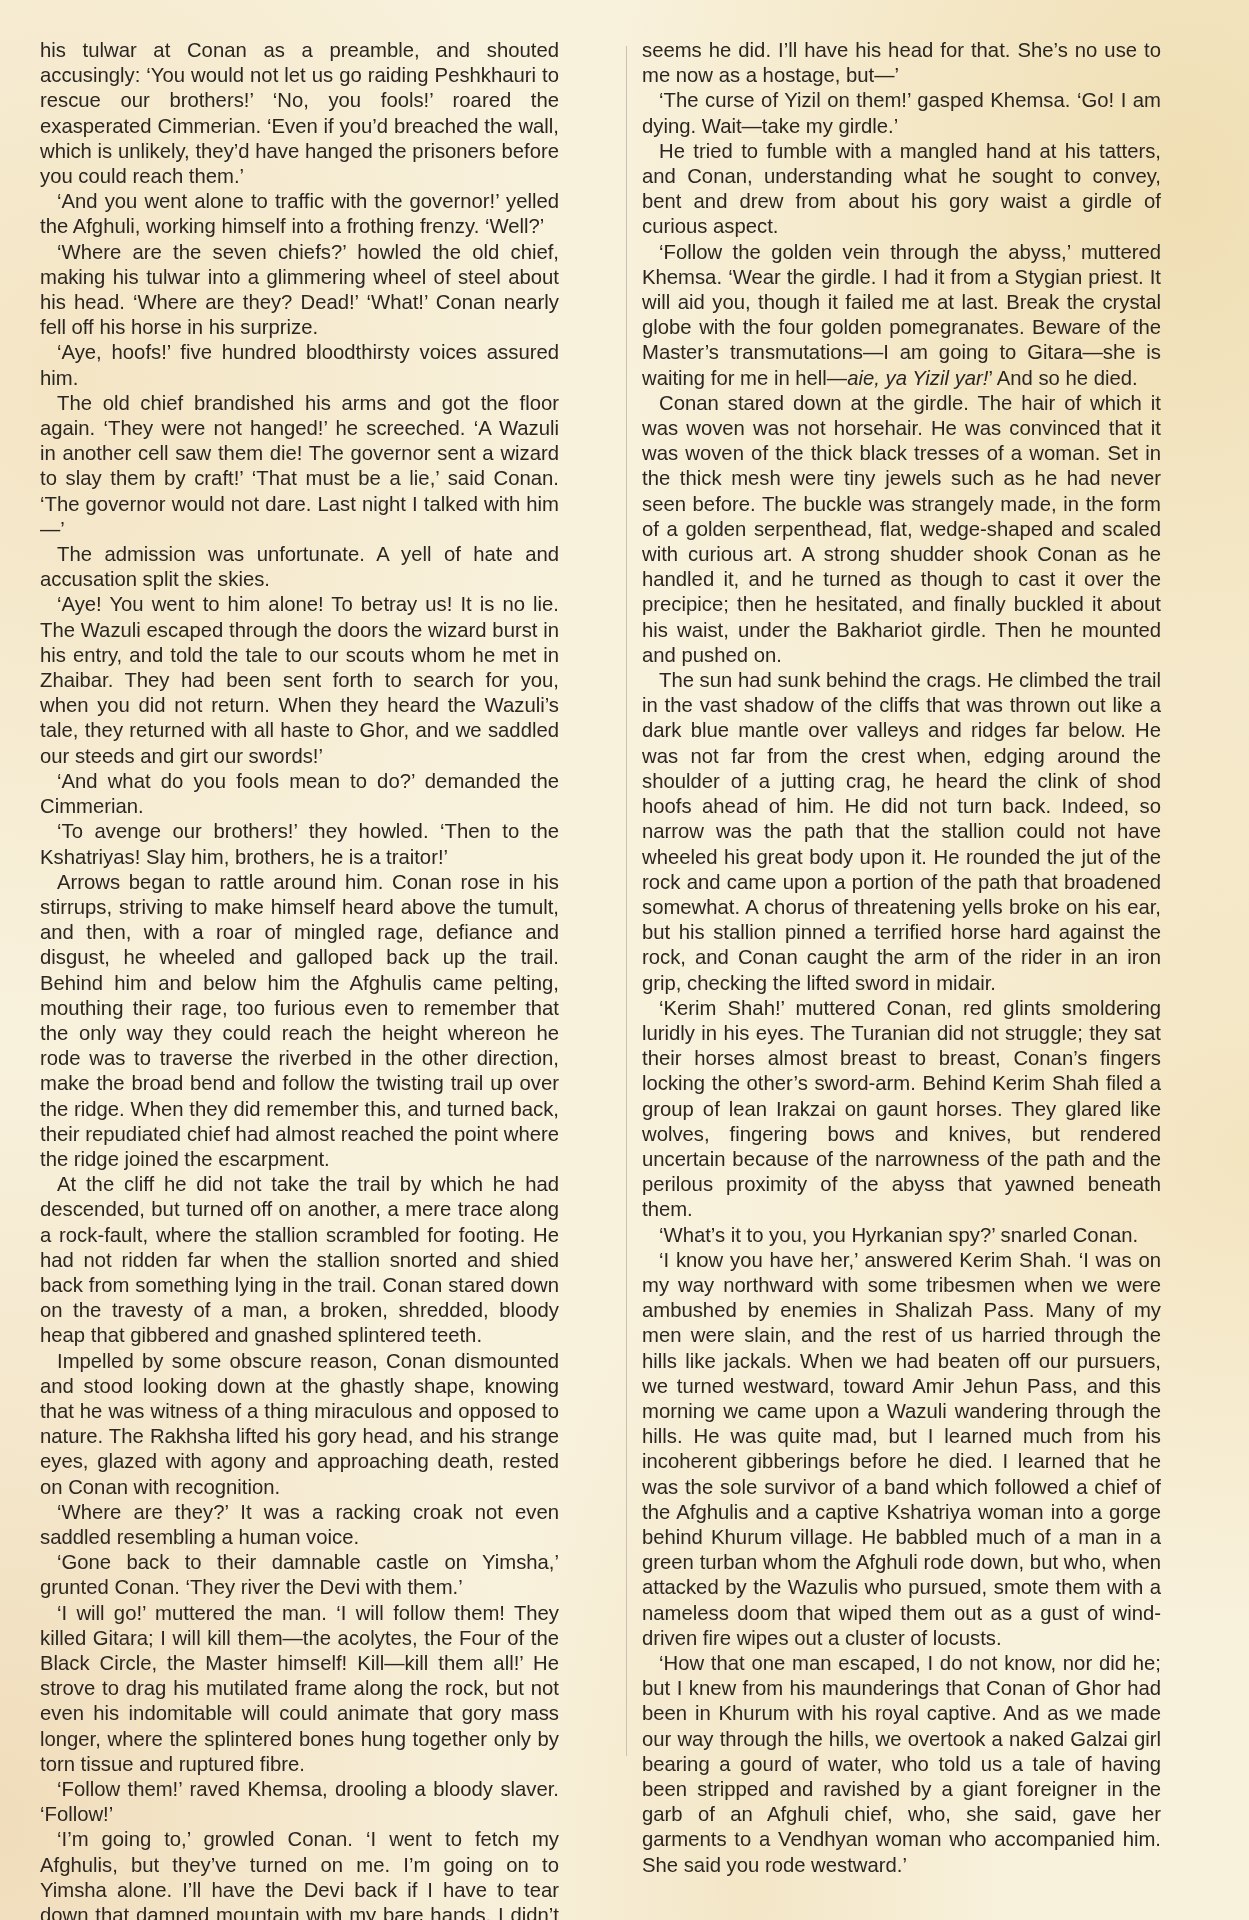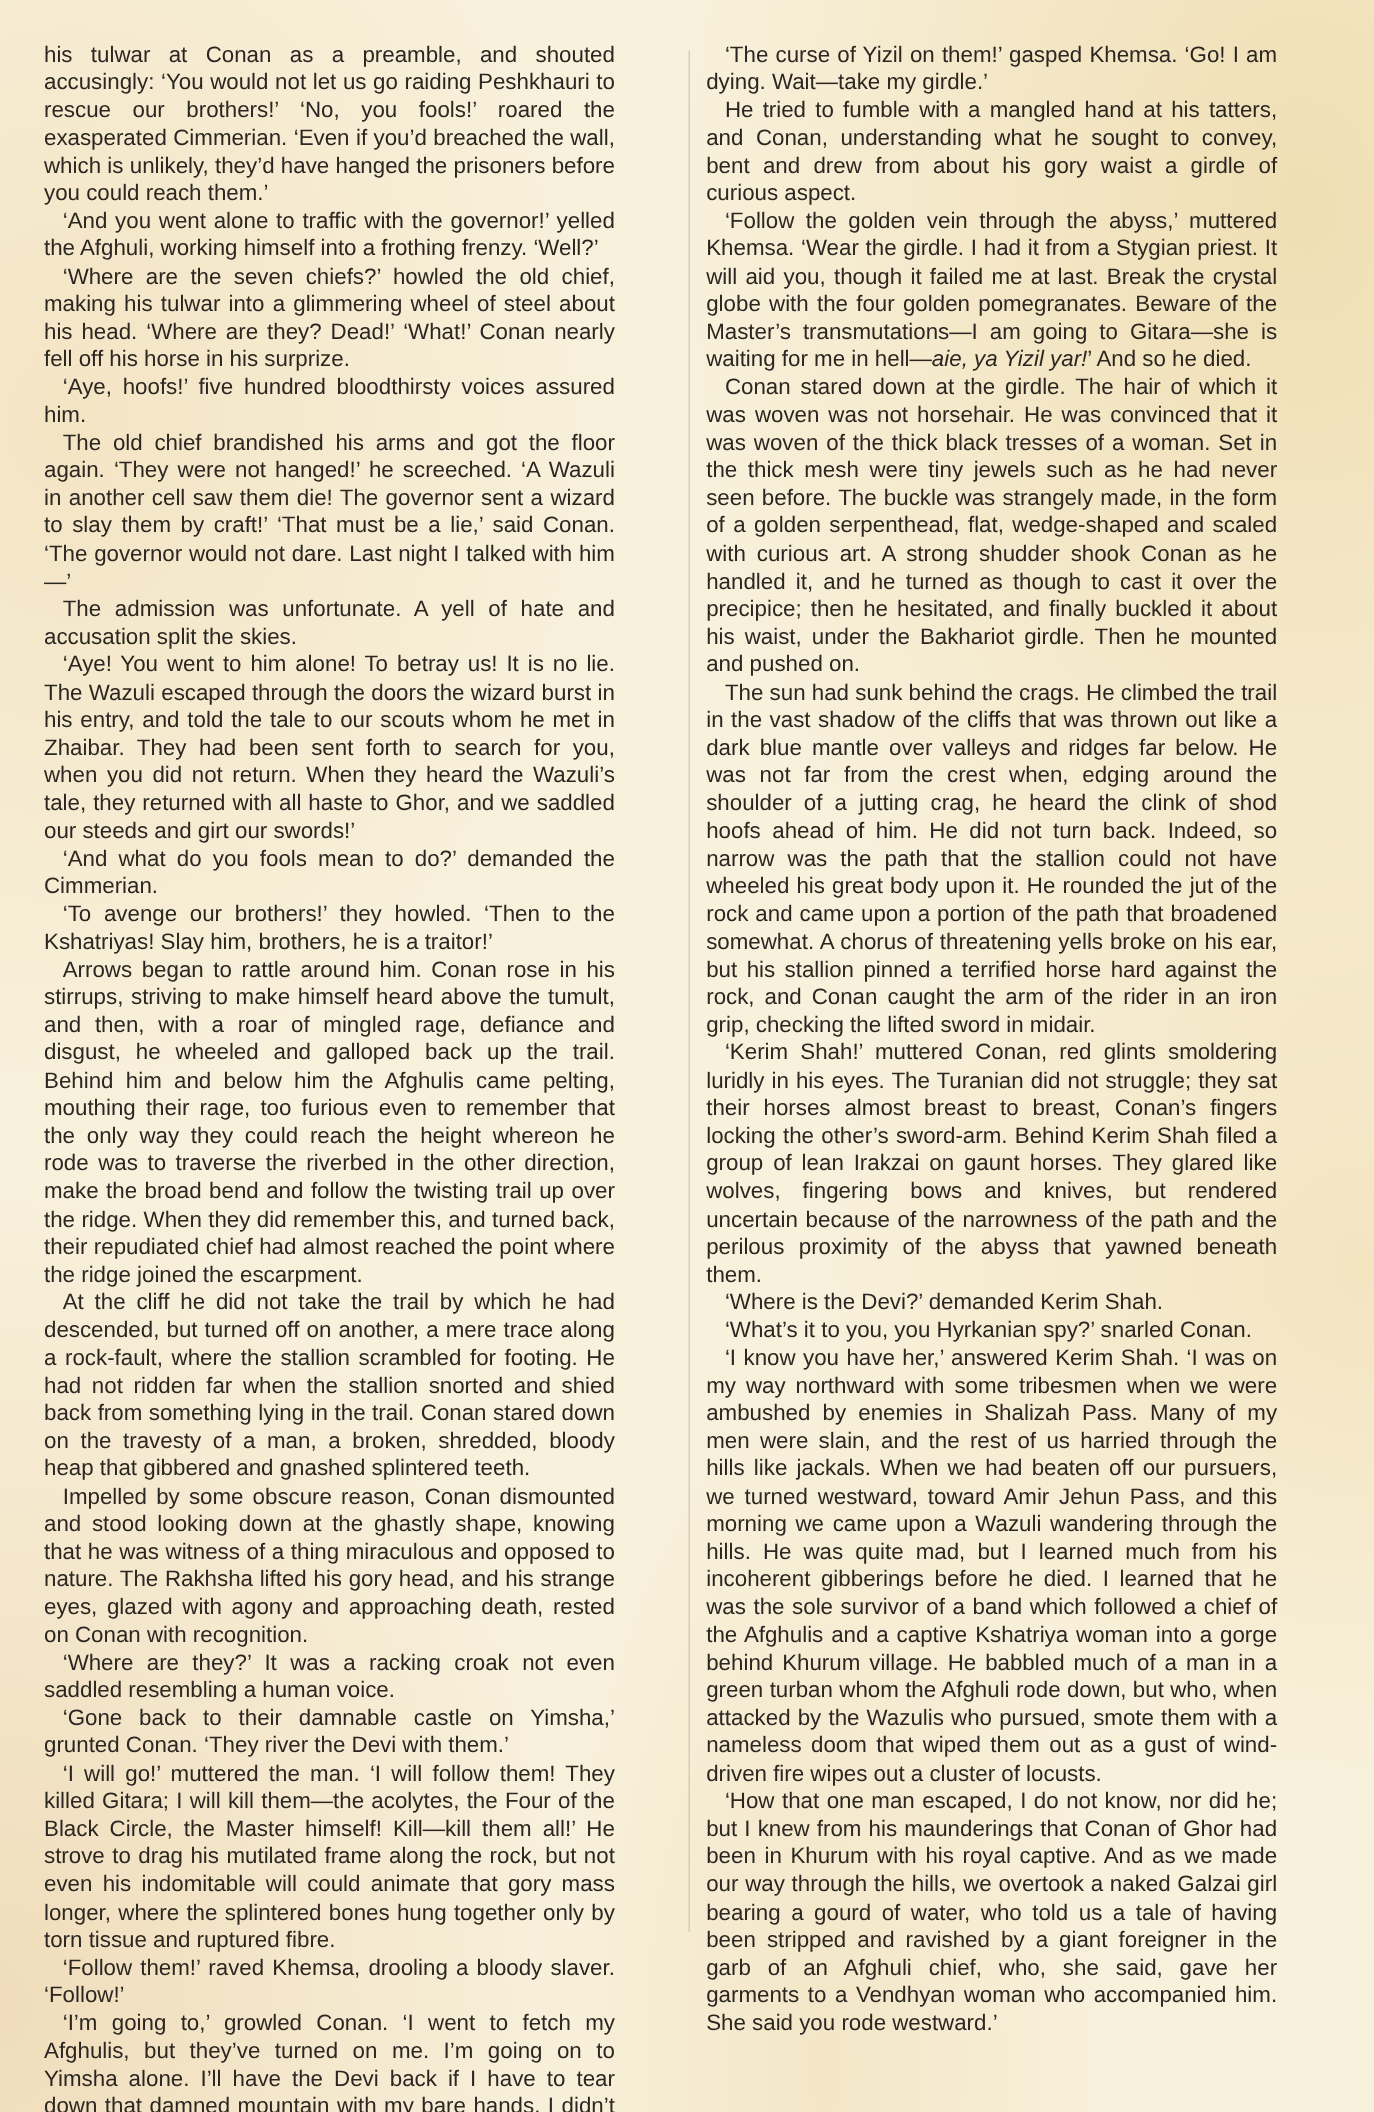--- a/index.html
+++ b/index.html
@@ -72,26 +72,26 @@
     <p>‘Where are they?’ It was a racking croak not even saddled resembling a human voice.</p>
     <p>‘Gone back to their damnable castle on Yimsha,’ grunted Conan. ‘They river the Devi with them.’</p>
     <p>‘I will go!’ muttered the man. ‘I will follow them! They killed Gitara; I will kill them—the acolytes, the Four of the Black Circle, the Master himself! Kill—kill them all!’ He strove to drag his mutilated frame along the rock, but not even his indomitable will could animate that gory mass longer, where the splintered bones hung together only by torn tissue and ruptured fibre.</p>
     <p>‘Follow them!’ raved Khemsa, drooling a bloody slaver. ‘Follow!’</p>
     <p>‘I’m going to,’ growled Conan. ‘I went to fetch my Afghulis, but they’ve turned on me. I’m going on to Yimsha alone. I’ll have the Devi back if I have to tear down that damned mountain with my bare hands. I didn’t think the governor would dare kill my headmen, when I had the Devi, but it</p>
   </div>
 
   <div class="divider"></div>
 
   <div class="column col-right">
+    <p class="cont">seems he did. I’ll have his head for that. She’s no use to me now as a hostage, but—’</p>
     <p>‘The curse of Yizil on them!’ gasped Khemsa. ‘Go! I am dying. Wait—take my girdle.’</p>
     <p>He tried to fumble with a mangled hand at his tatters, and Conan, understanding what he sought to convey, bent and drew from about his gory waist a girdle of curious aspect.</p>
     <p><span>‘Follow the golden vein through the abyss,’ muttered Khemsa. ‘Wear the girdle. I had it from a Stygian priest. It will aid you, though it failed me at last. Break the crystal globe with the four golden pomegranates. Beware of the Master’s transmutations—I am going to Gitara—she is waiting for me in hell—</span><em>aie, ya Yizil yar!</em><span>’ And so he died.</span></p>
     <p>Conan stared down at the girdle. The hair of which it was woven was not horsehair. He was convinced that it was woven of the thick black tresses of a woman. Set in the thick mesh were tiny jewels such as he had never seen before. The buckle was strangely made, in the form of a golden serpent­head, flat, wedge-shaped and scaled with curious art. A strong shudder shook Conan as he handled it, and he turned as though to cast it over the precipice; then he hesitated, and finally buckled it about his waist, under the Bakhariot girdle. Then he mounted and pushed on.</p>
     <p>The sun had sunk behind the crags. He climbed the trail in the vast shadow of the cliffs that was thrown out like a dark blue mantle over valleys and ridges far below. He was not far from the crest when, edging around the shoulder of a jutting crag, he heard the clink of shod hoofs ahead of him. He did not turn back. Indeed, so narrow was the path that the stallion could not have wheeled his great body upon it. He rounded the jut of the rock and came upon a portion of the path that broadened somewhat. A chorus of threatening yells broke on his ear, but his stallion pinned a terrified horse hard against the rock, and Conan caught the arm of the rider in an iron grip, checking the lifted sword in midair.</p>
     <p>‘Kerim Shah!’ muttered Conan, red glints smoldering luridly in his eyes. The Turanian did not struggle; they sat their horses almost breast to breast, Conan’s fingers locking the other’s sword-arm. Behind Kerim Shah filed a group of lean Irakzai on gaunt horses. They glared like wolves, fingering bows and knives, but rendered uncertain because of the narrowness of the path and the perilous proximity of the abyss that yawned beneath them.</p>
-    <p>‘Where is the Devi?’ demanded Kerim Shah.</p>
     <p>‘What’s it to you, you Hyrkanian spy?’ snarled Conan.</p>
     <p>‘I know you have her,’ answered Kerim Shah. ‘I was on my way northward with some tribesmen when we were ambushed by enemies in Shalizah Pass. Many of my men were slain, and the rest of us harried through the hills like jackals. When we had beaten off our pursuers, we turned westward, toward Amir Jehun Pass, and this morning we came upon a Wazuli wandering through the hills. He was quite mad, but I learned much from his incoherent gibberings before he died. I learned that he was the sole survivor of a band which followed a chief of the Afghulis and a captive Kshatriya woman into a gorge behind Khurum village. He babbled much of a man in a green turban whom the Afghuli rode down, but who, when attacked by the Wazulis who pursued, smote them with a nameless doom that wiped them out as a gust of wind-driven fire wipes out a cluster of locusts.</p>
     <p>‘How that one man escaped, I do not know, nor did he; but I knew from his maunderings that Conan of Ghor had been in Khurum with his royal captive. And as we made our way through the hills, we overtook a naked Galzai girl bearing a gourd of water, who told us a tale of having been stripped and ravished by a giant foreigner in the garb of an Afghuli chief, who, she said, gave her garments to a Vendhyan woman who accompanied him. She said you rode westward.’</p>
 
   </div>
 
 </div>
 
 </body></html>

